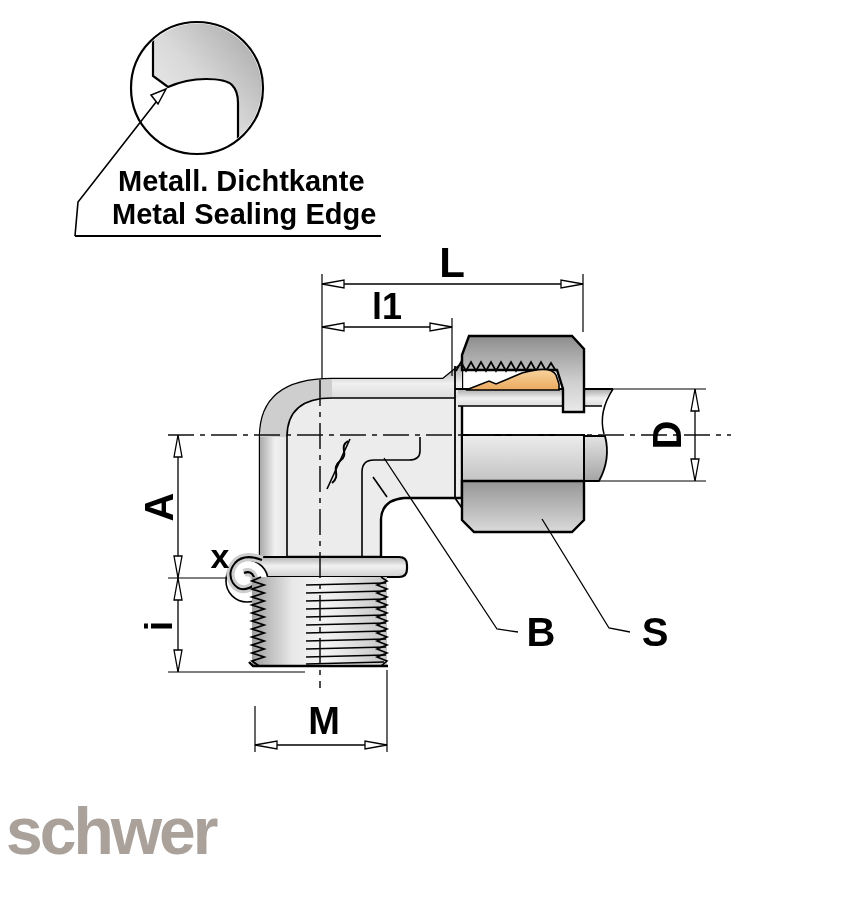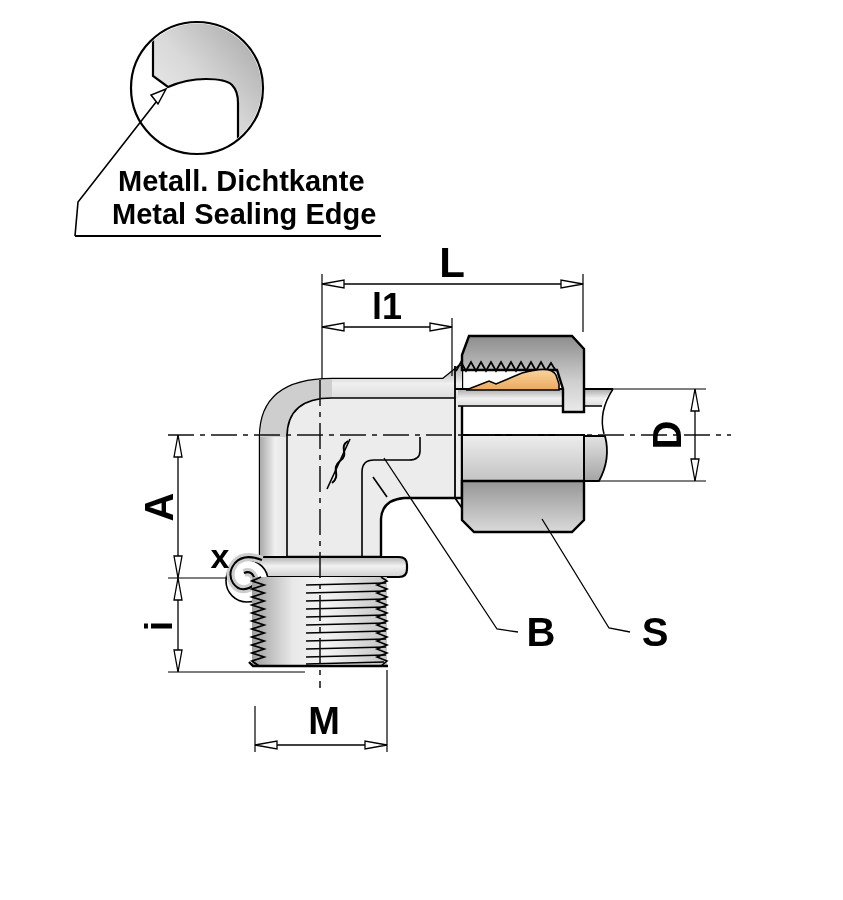--- a/index.html
+++ b/index.html
@@ -183,14 +183,15 @@
   <text x="220" y="568" font-size="34" text-anchor="middle">x</text>
 
   <polyline points="384,458 497,629 518,632" fill="none" stroke="#000" stroke-width="1.3"></polyline>
   <text x="541" y="646" font-size="40" text-anchor="middle">B</text>
 
   <polyline points="542,519 609,628 630,632" fill="none" stroke="#000" stroke-width="1.3"></polyline>
   <text x="655" y="646" font-size="40" text-anchor="middle">S</text>
 </svg>
 
 
+<div class="logo-schwer">schwer</div>
 
 </div>
 
 </body></html>

